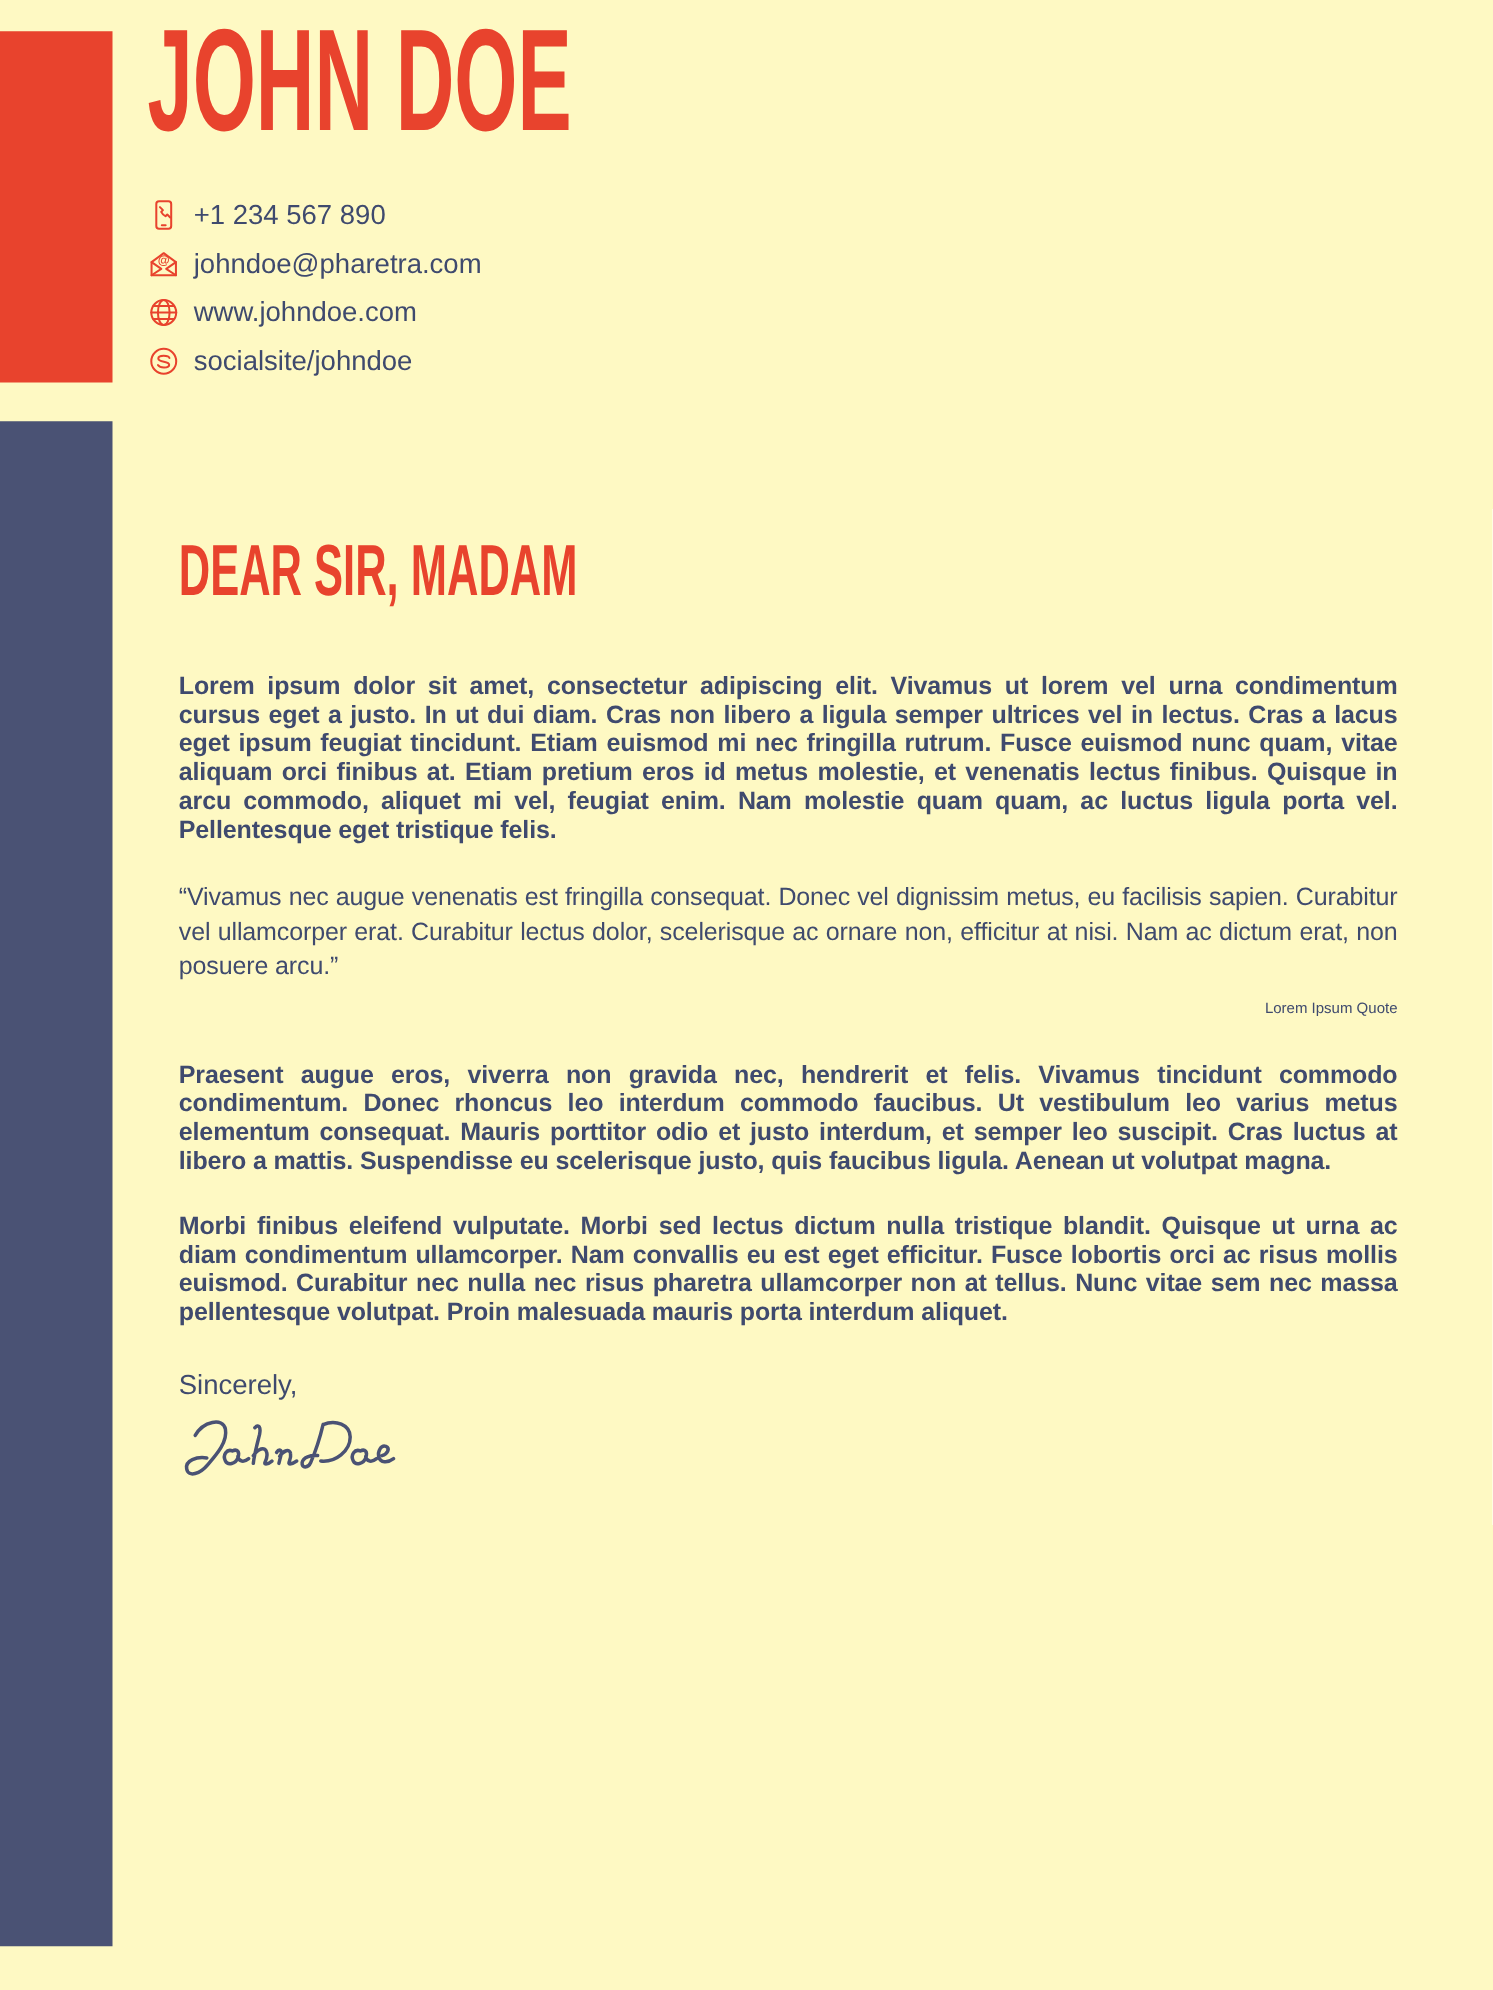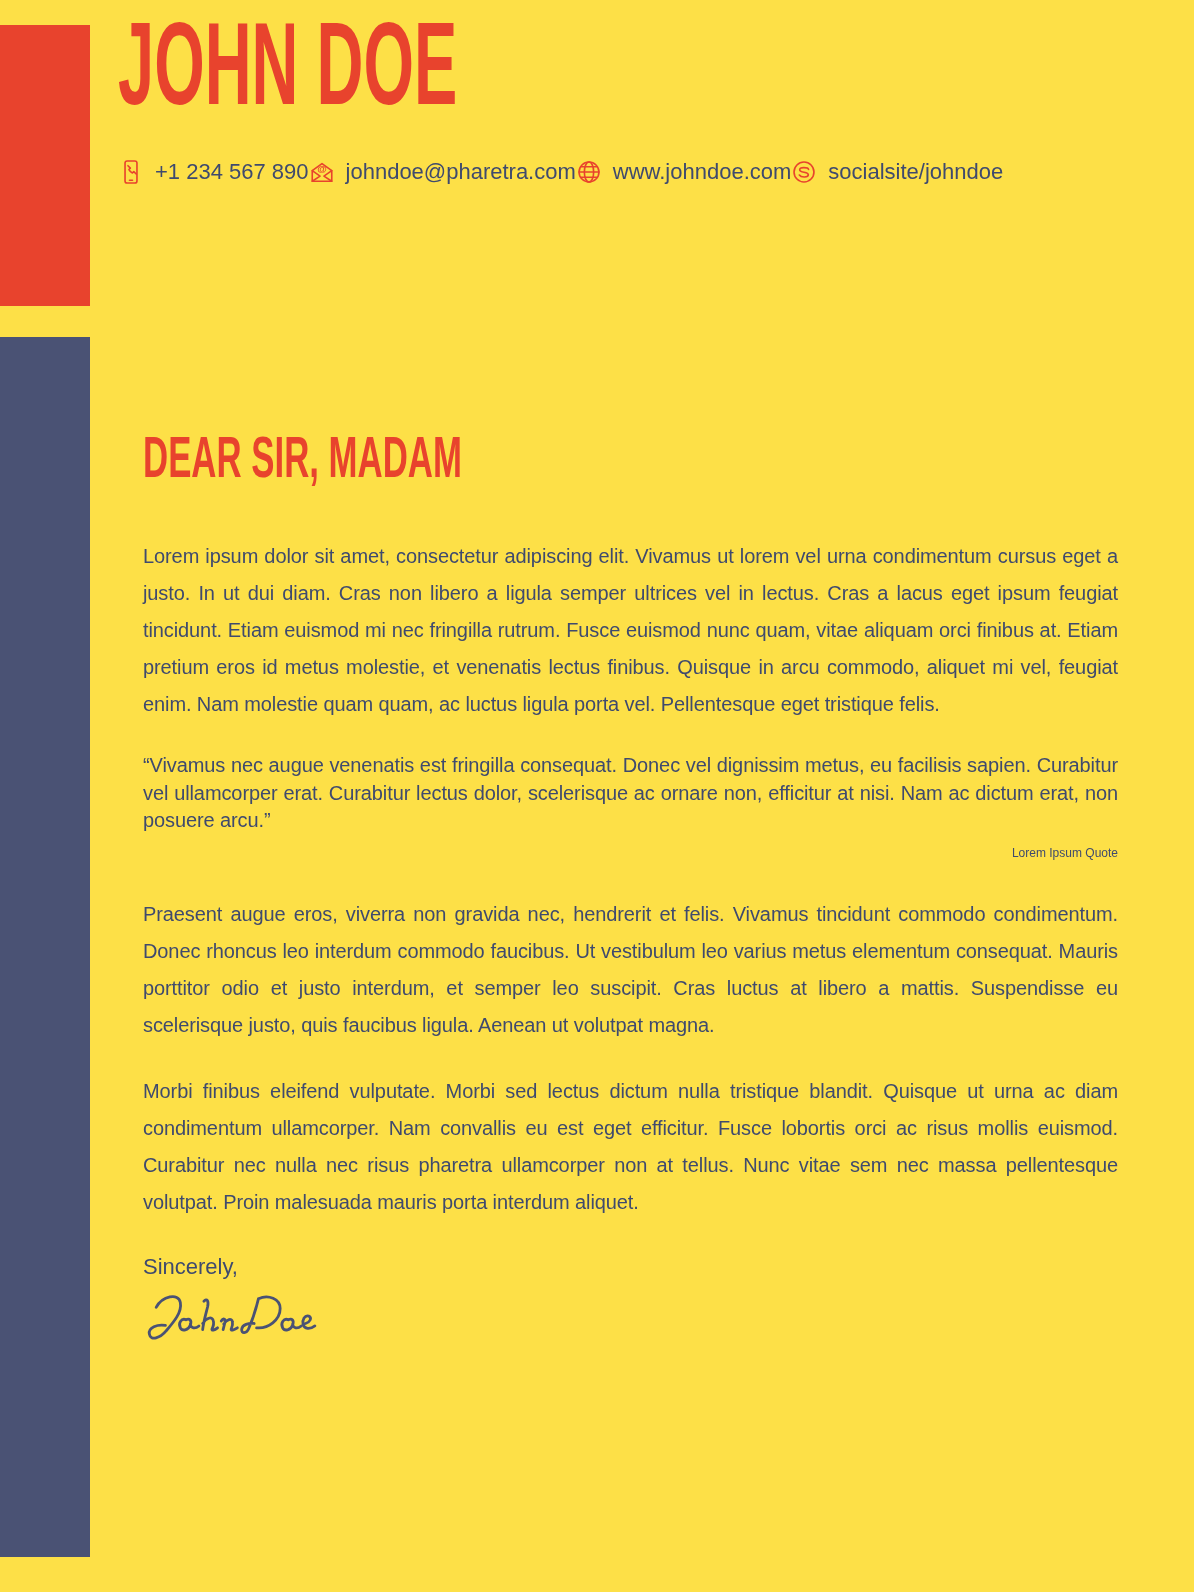--- a/index.html
+++ b/index.html
@@ -5,21 +5,21 @@
   * { margin: 0; padding: 0; box-sizing: border-box; }
   html, body { background: #ffffff; }
   body {
     width: 1194px; height: 1592px;
     font-family: "Liberation Sans", sans-serif;
     color: var(--text-navy, #3f4a6e);
   }
   .page {
     position: relative;
     width: 1194px; height: 1592px;
-    background: #fde047;
+    background: #fef9c3;
     overflow: hidden;
   }
   
   .red-bar {
     position: absolute; left: 0; top: 25px;
     width: 90px; height: 281px;
     background: var(--accent-red, #e8432d);
   }
   .navy-bar {
     position: absolute; left: 0; top: 337px;
@@ -30,21 +30,21 @@
   .name-title {
     position: absolute; left: 118px; top: 6px;
     font-size: 116px; font-weight: 700; line-height: 1;
     letter-spacing: 0px;
     color: var(--accent-red, #e8432d);
     transform: scaleX(0.56); transform-origin: left top;
     white-space: nowrap;
   }
   .contacts {
     position: absolute; left: 118px; top: 152px;
-    display: flex; flex-direction: row;
+    display: flex; flex-direction: column;
   }
   .contact-row {
     display: flex; align-items: center;
     height: 39px;
   }
   .contact-row .icon {
     width: 26px; height: 26px;
     display: inline-flex; align-items: center; justify-content: center;
     margin-right: 11px;
   }
@@ -69,25 +69,26 @@
     width: 975px;
   }
   .greeting {
     font-size: 58px; font-weight: 700; line-height: 1;
     color: var(--accent-red, #e8432d);
     transform: scaleX(0.60); transform-origin: left top;
     white-space: nowrap;
     margin-bottom: 52px;
   }
   .para {
-    font-size: 20px; line-height: 37px;
+    font-size: 20px; line-height: 23px;
     text-align: justify;
     letter-spacing: -0.1px;
     color: var(--text-navy, #3f4a6e);
     margin-bottom: 29px;
+    font-weight: bold;
   }
   .quote-text {
     font-size: 20px; line-height: 27.5px;
     text-align: justify;
     letter-spacing: -0.1px;
     color: var(--text-navy, #3f4a6e);
     margin-bottom: 5px;
   }
   .quote-caption {
     font-size: 12px; line-height: 27.5px;

